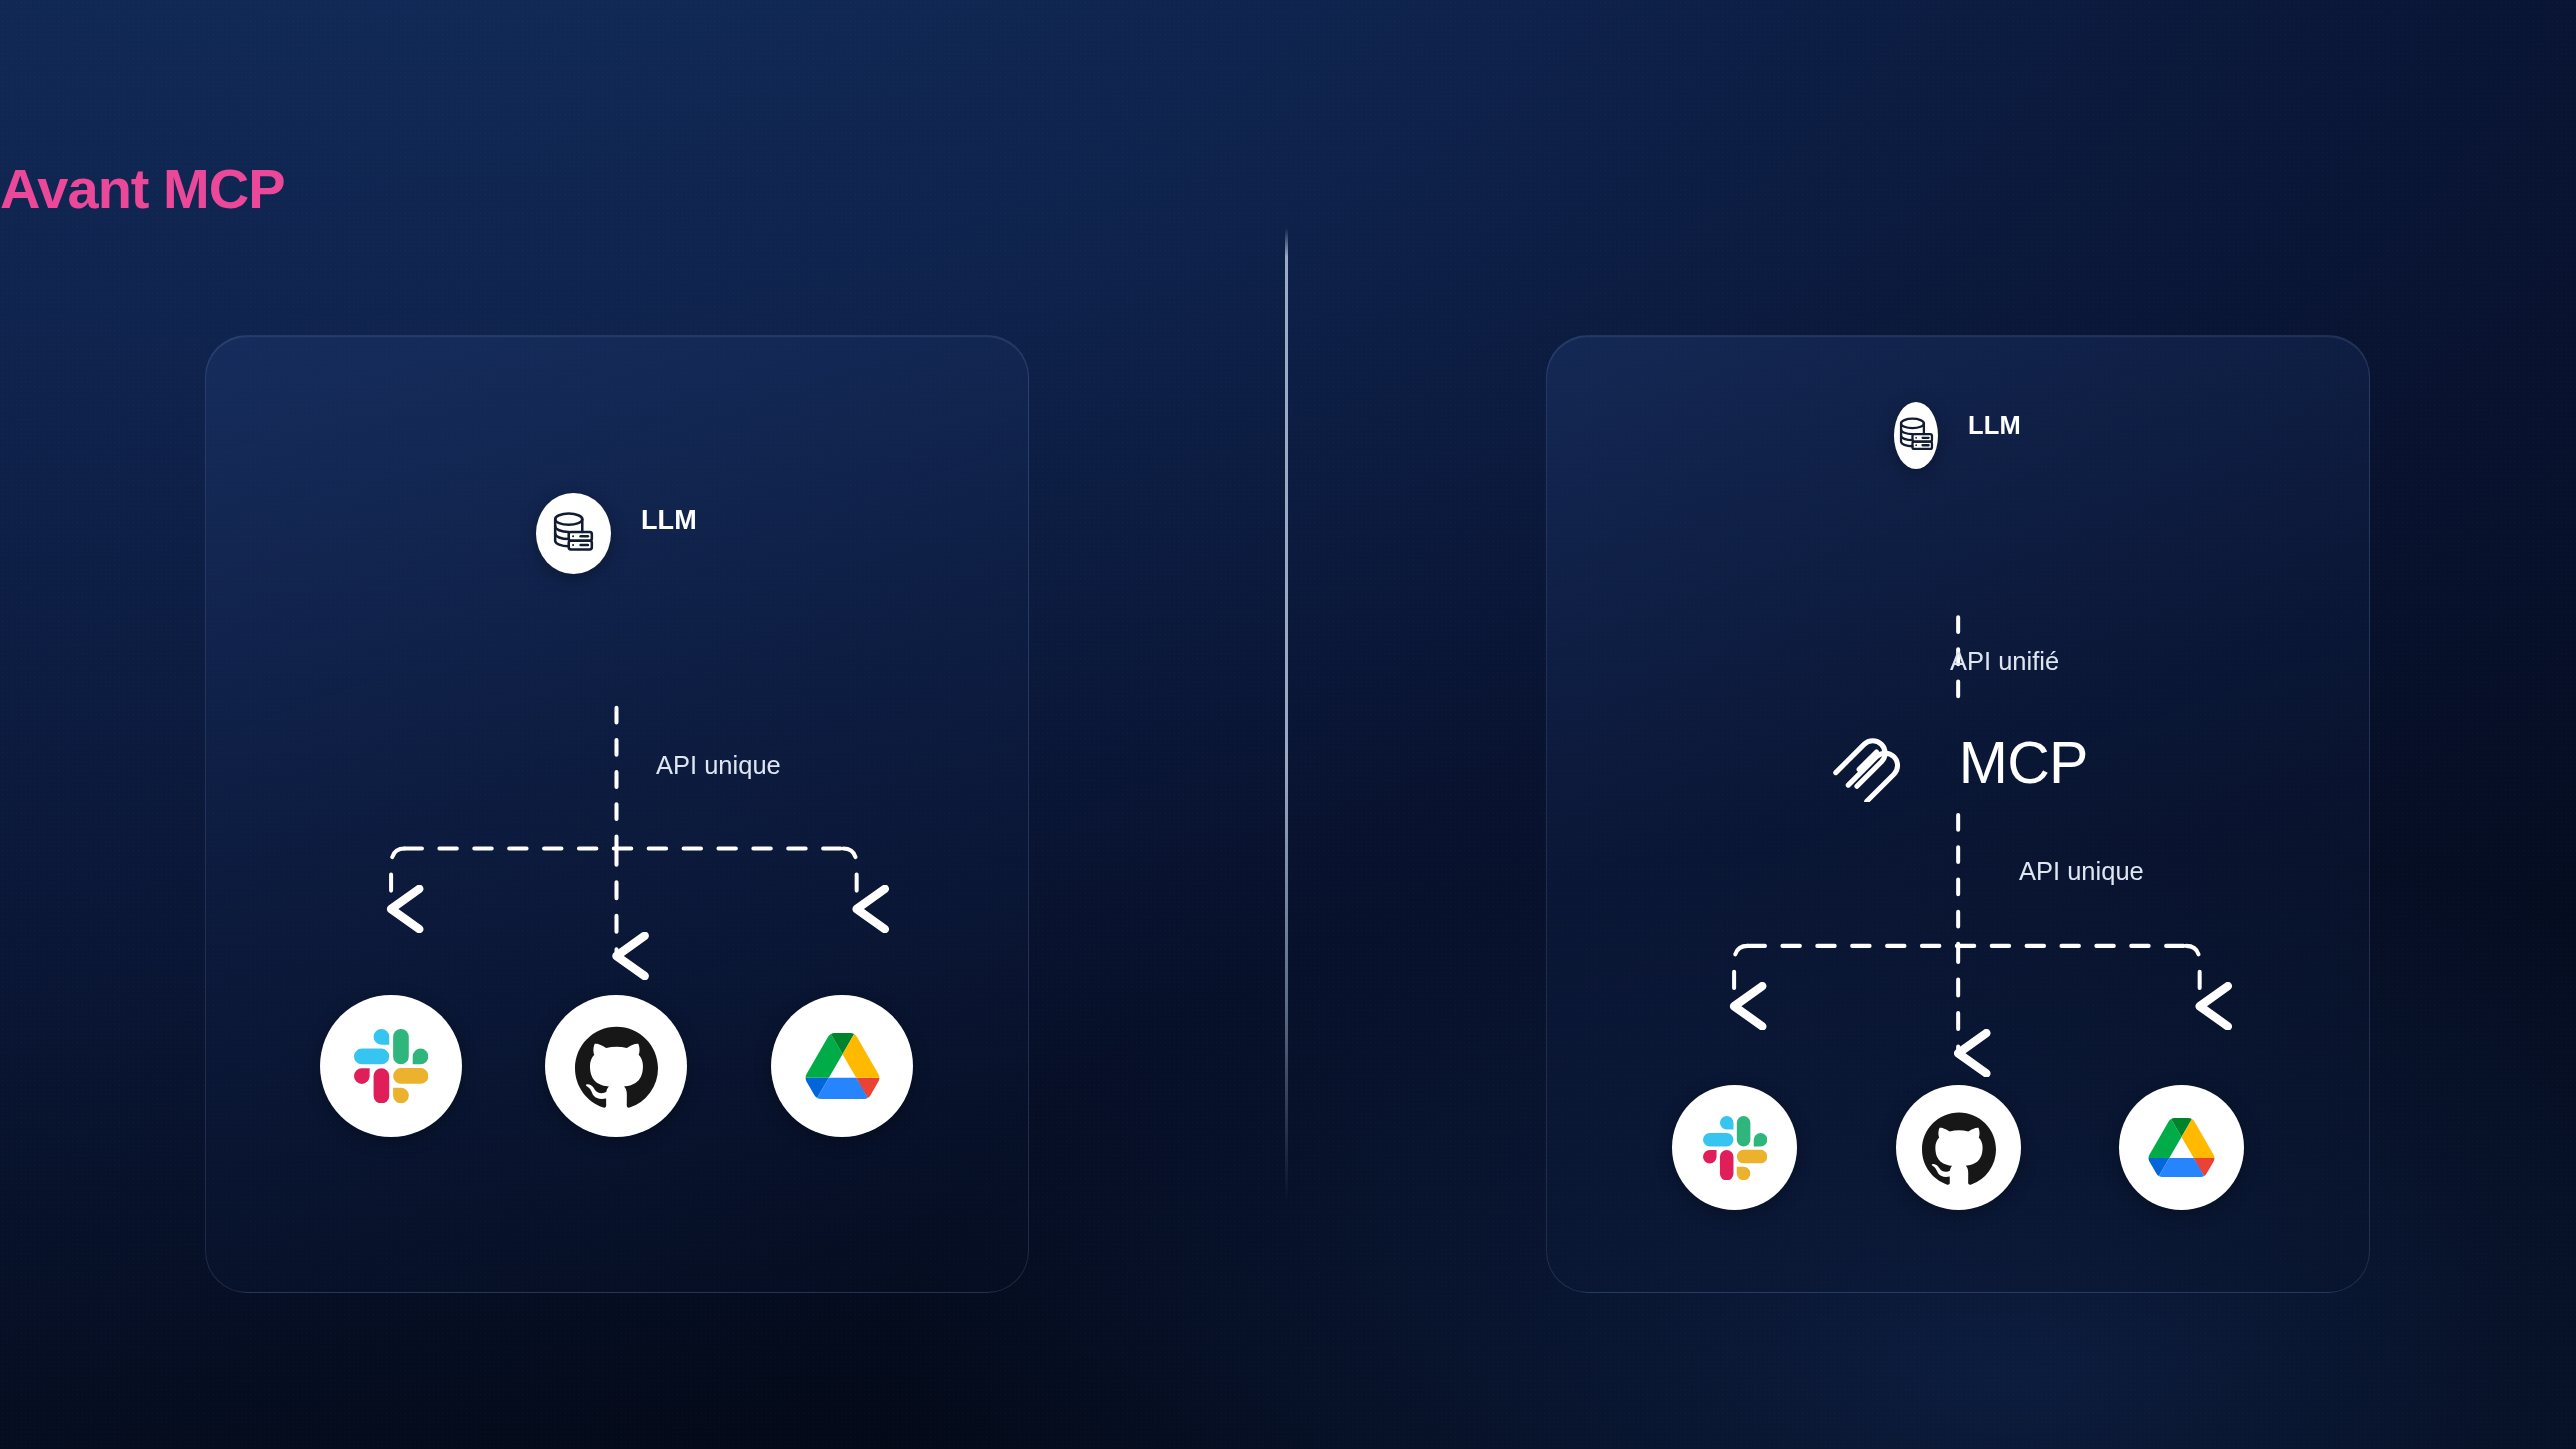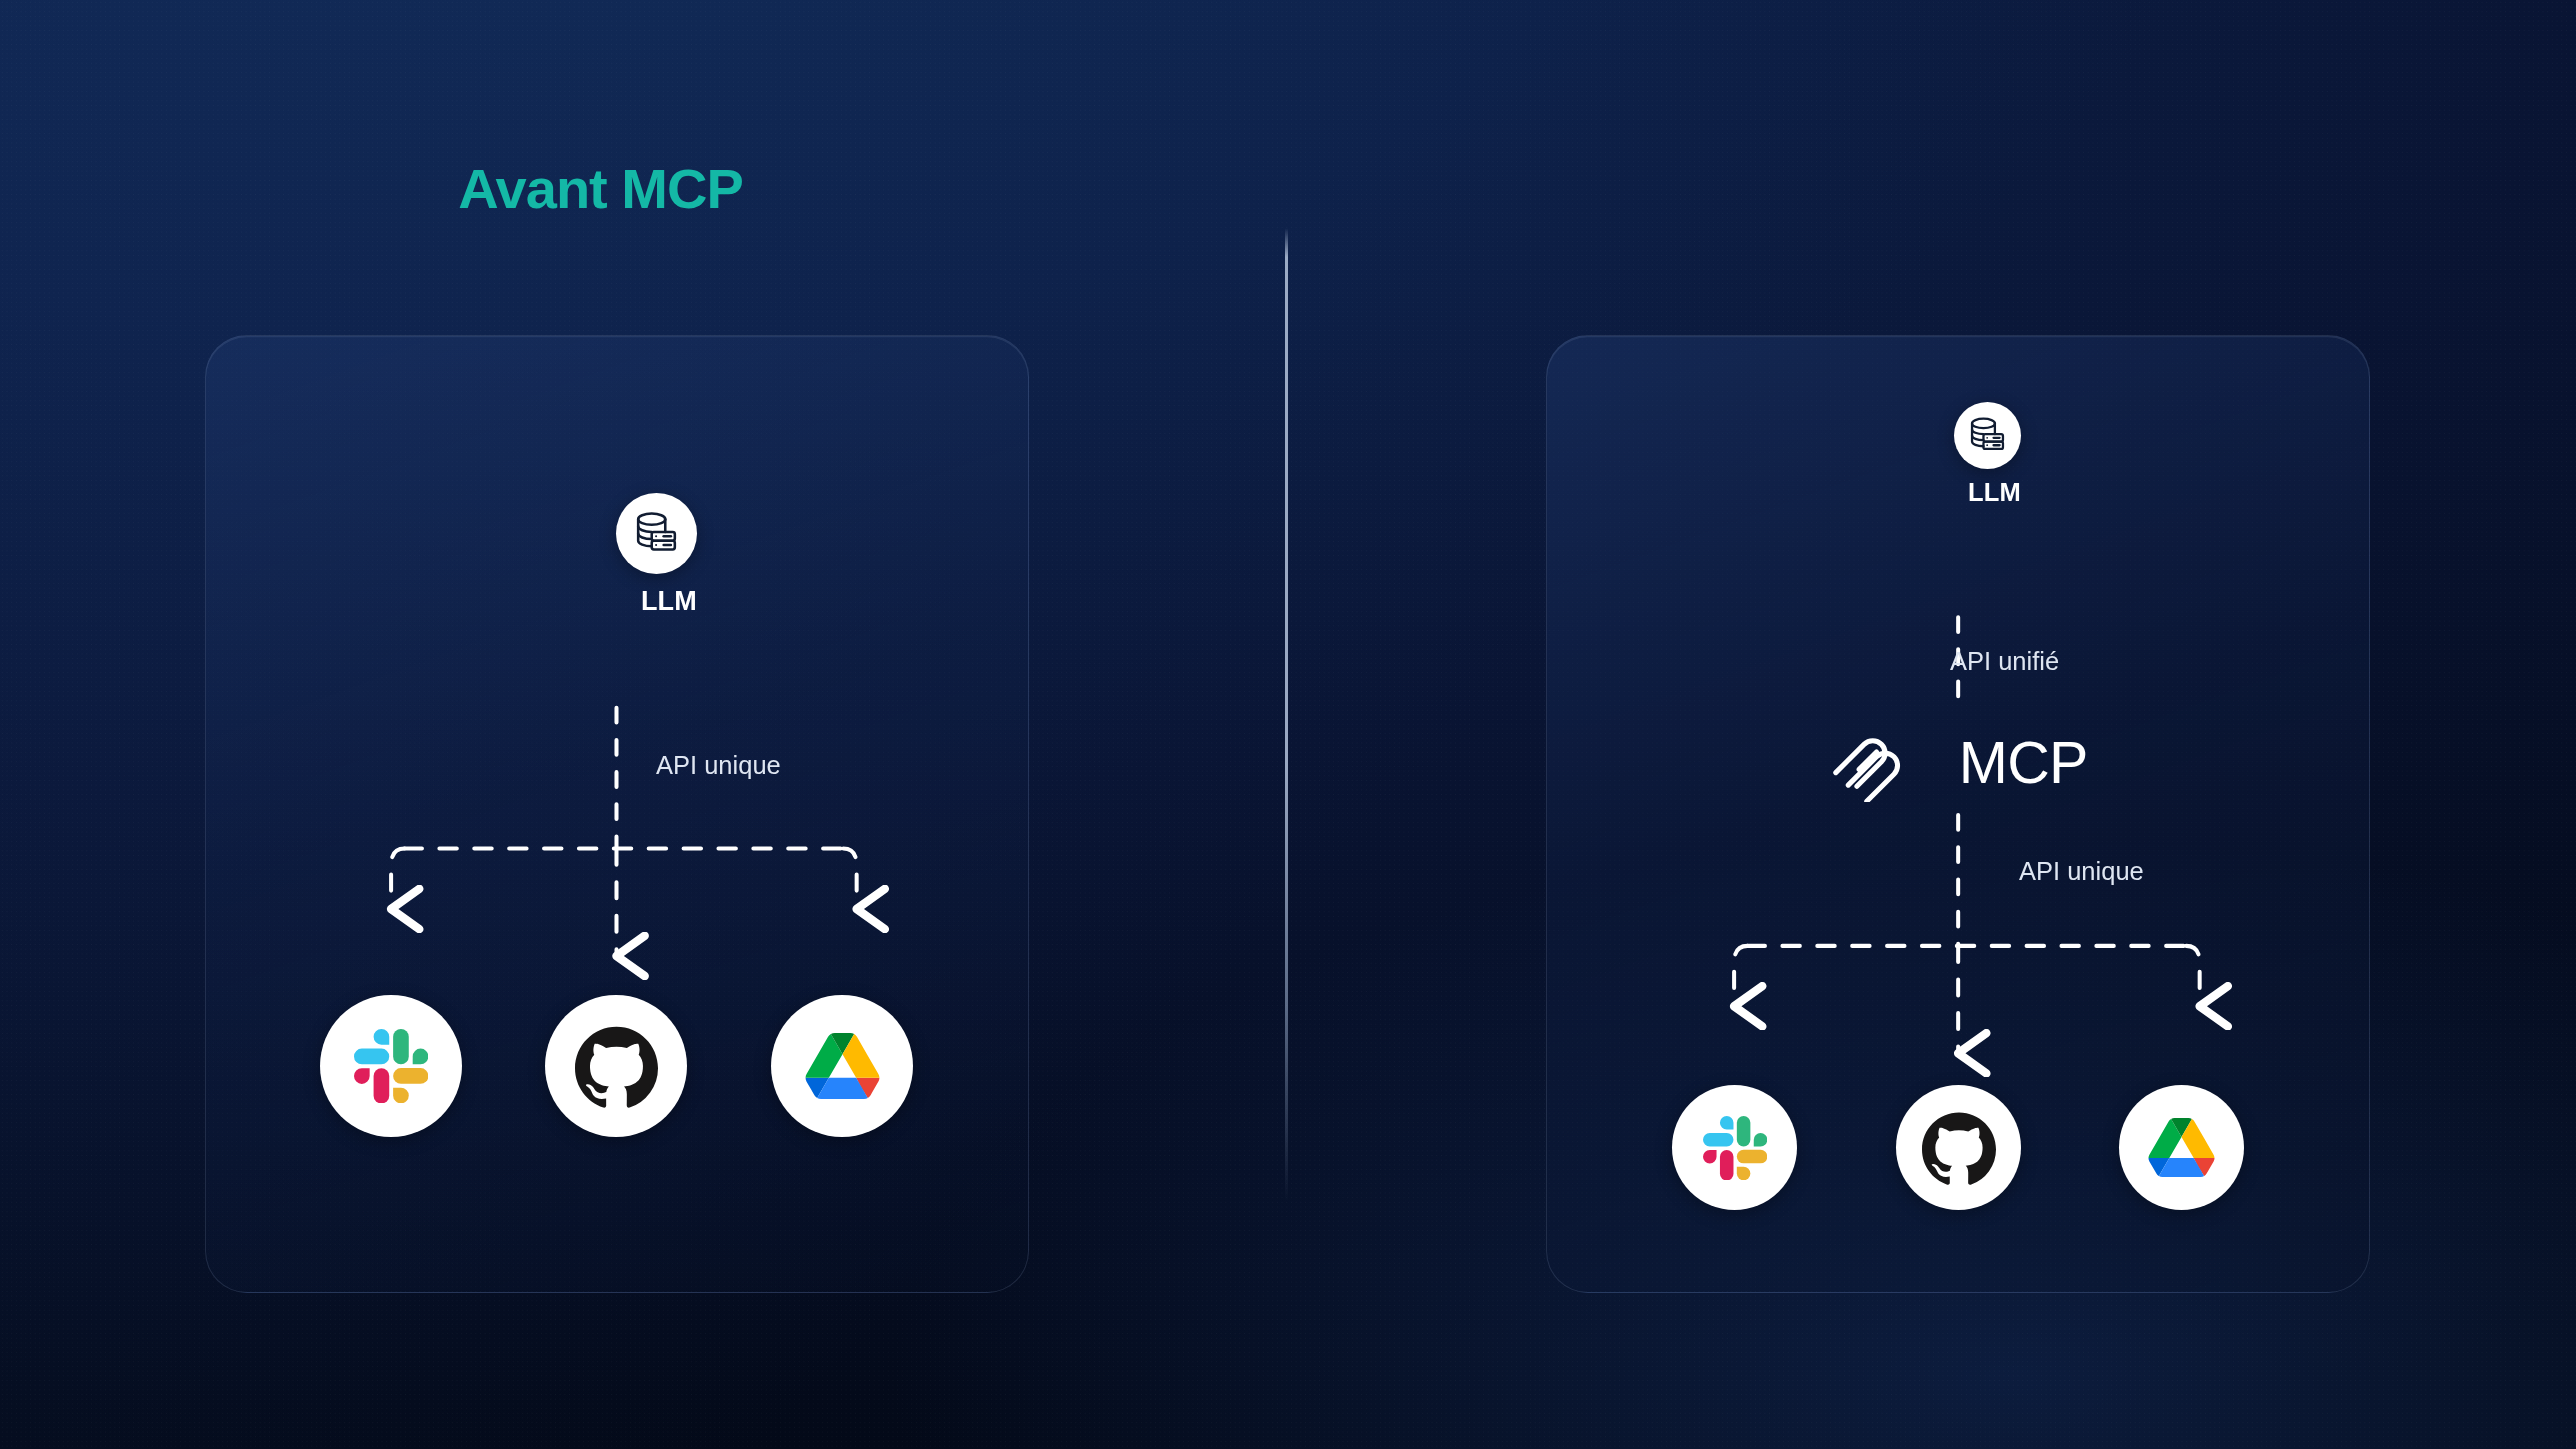--- a/index.html
+++ b/index.html
@@ -37,26 +37,25 @@
     background-image:
       radial-gradient(rgba(255,255,255,0.85) 0.4px, transparent 0.5px);
     background-size: 4.7px 4.7px;
   }
 
   
   .stage { position: absolute; inset: 0; }
 
   .panel-title {
     position: absolute;
-    color: #14b8a6;
+    color: #ec4899;
     font-weight: 700;
     font-size: 56px;
     letter-spacing: -1px;
     white-space: nowrap;
-    text-align: center;
   }
   .panel-title.left  { left: 0;    top: 156px; width: 1201px; }
   .panel-title.right { left: 1375px; top: 156px; width: 1201px; }
 
   
   .divider {
     position: absolute;
     left: 1285px;
     top: 228px;
     width: 3.4px;
@@ -75,21 +74,21 @@
     position: absolute;
     border-radius: 42px;
     border: 1.3px solid rgba(160,180,215,0.16);
     background: linear-gradient(160deg, rgba(32,58,112,0.42) 0%, rgba(18,36,76,0.30) 45%, rgba(9,18,40,0.20) 100%);
     box-shadow: inset 0 1.3px 0 rgba(200,215,240,0.10);
   }
   .card.left  { left: 205px;  top: 335px; width: 824px; height: 958px; }
   .card.right { left: 1546px; top: 335px; width: 824px; height: 958px; }
 
   
-  .node { position: absolute; display: flex; flex-direction: column; align-items: flex-end; }
+  .node { position: absolute; display: flex; flex-direction: row; align-items: flex-start; gap: 30px; }
 
   .disc {
     background: #ffffff;
     border-radius: 50%;
     display: flex;
     align-items: center;
     justify-content: center;
     box-shadow: 0 4px 17.4px rgba(0,0,0,0.30);
   }
   .disc svg { display: block; }

